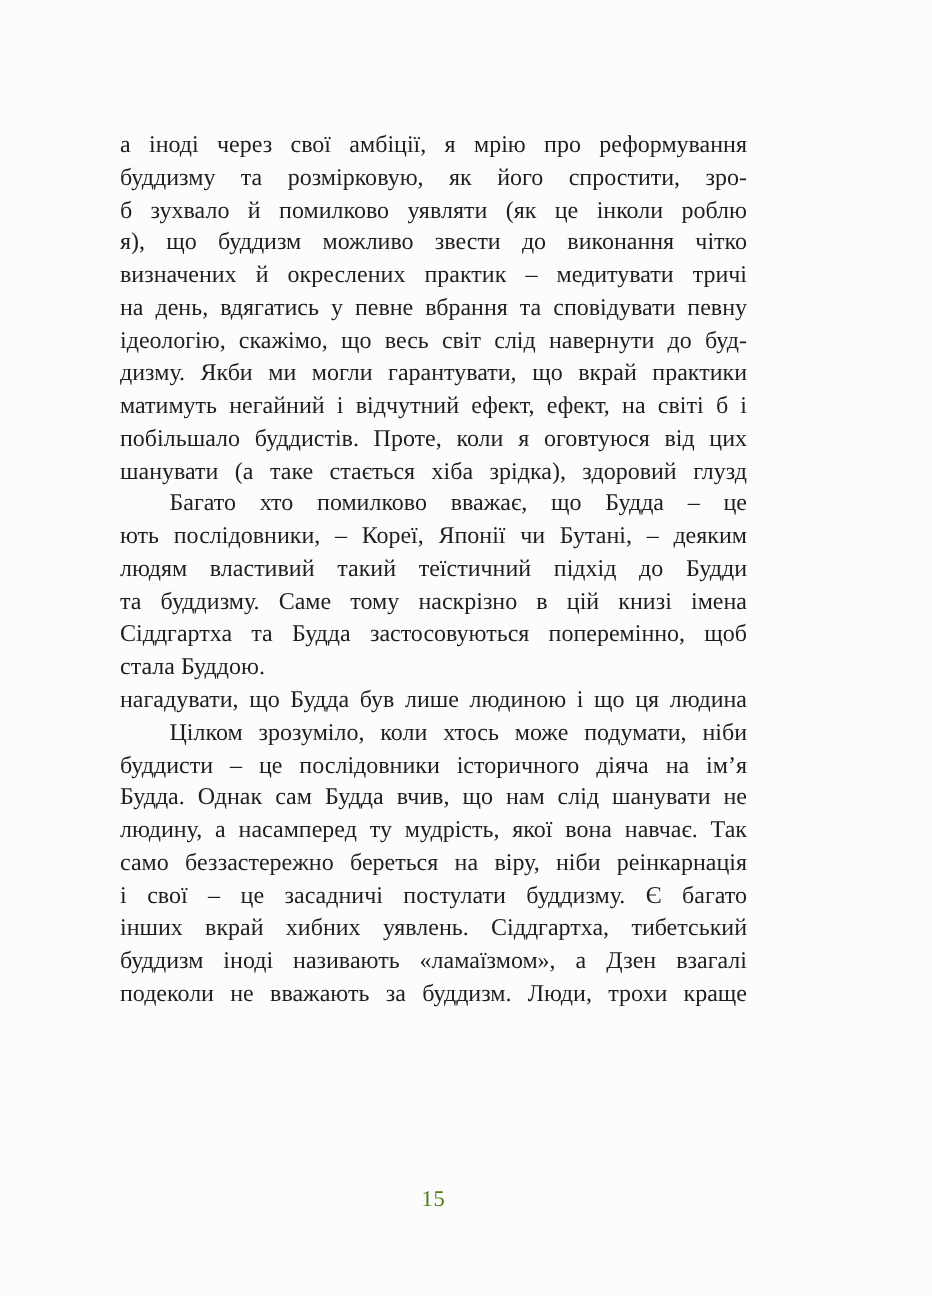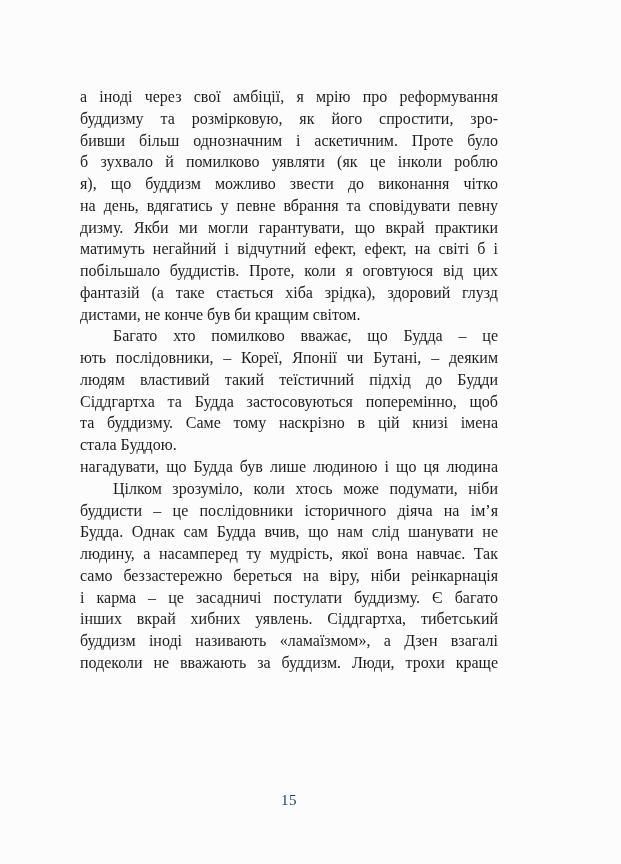--- a/index.html
+++ b/index.html
@@ -48,56 +48,56 @@
   }
   .page-number {
     position: absolute;
     left: 80px;
     top: 790px;
     width: 418px;
     text-align: center;
     font-size: 15px;
     line-height: 20px;
     letter-spacing: 0.5px;
-    color: #0c4a6e;
+    color: #4d7c0f;
   }
 </style>
 </head>
 <body style="background: rgb(252, 252, 252); color: rgb(30, 30, 30);">
 
 <div class="page">
   <div class="text-block" id="text-block">
       <div class="paragraph">
         <div class="line">а іноді через свої амбіції, я мрію про реформування</div>
         <div class="line">буддизму та розмірковую, як його спростити, зро-</div>
-        <div class="line">бивши більш однозначним і аскетичним. Проте було</div>
         <div class="line">б зухвало й помилково уявляти (як це інколи роблю</div>
         <div class="line">я), що буддизм можливо звести до виконання чітко</div>
+        <div class="line">визначених й окреслених практик – медитувати тричі</div>
         <div class="line">на день, вдягатись у певне вбрання та сповідувати певну</div>
+        <div class="line">ідеологію, скажімо, що весь світ слід навернути до буд-</div>
         <div class="line">дизму. Якби ми могли гарантувати, що вкрай практики</div>
         <div class="line">матимуть негайний і відчутний ефект, ефект, на світі б і</div>
         <div class="line">побільшало буддистів. Проте, коли я оговтуюся від цих</div>
-        <div class="line">фантазій (а таке стається хіба зрідка), здоровий глузд</div>
-        <div class="line no-justify">дистами, не конче був би кращим світом.</div>
+        <div class="line">шанувати (а таке стається хіба зрідка), здоровий глузд</div>
       </div>
       <div class="paragraph">
         <div class="line indent">Багато хто помилково вважає, що Будда – це</div>
         <div class="line">ють послідовники, – Кореї, Японії чи Бутані, – деяким</div>
         <div class="line">людям властивий такий теїстичний підхід до Будди</div>
+        <div class="line">та буддизму. Саме тому наскрізно в цій книзі імена</div>
         <div class="line">Сіддгартха та Будда застосовуються поперемінно, щоб</div>
-        <div class="line">та буддизму. Саме тому наскрізно в цій книзі імена</div>
         <div class="line no-justify">стала Буддою.</div>
         <div class="line">нагадувати, що Будда був лише людиною і що ця людина</div>
       </div>
       <div class="paragraph">
         <div class="line indent">Цілком зрозуміло, коли хтось може подумати, ніби</div>
         <div class="line">буддисти – це послідовники історичного діяча на ім’я</div>
         <div class="line">Будда. Однак сам Будда вчив, що нам слід шанувати не</div>
         <div class="line">людину, а насамперед ту мудрість, якої вона навчає. Так</div>
         <div class="line">само беззастережно береться на віру, ніби реінкарнація</div>
-        <div class="line">і карма – це засадничі постулати буддизму. Є багато</div>
+        <div class="line">і свої – це засадничі постулати буддизму. Є багато</div>
         <div class="line">інших вкрай хибних уявлень. Сіддгартха, тибетський</div>
         <div class="line">буддизм іноді називають «ламаїзмом», а Дзен взагалі</div>
         <div class="line">подеколи не вважають за буддизм. Люди, трохи краще</div>
       </div>
     </div>
   <div class="page-number">15</div>
 </div>
 
 </body></html>

